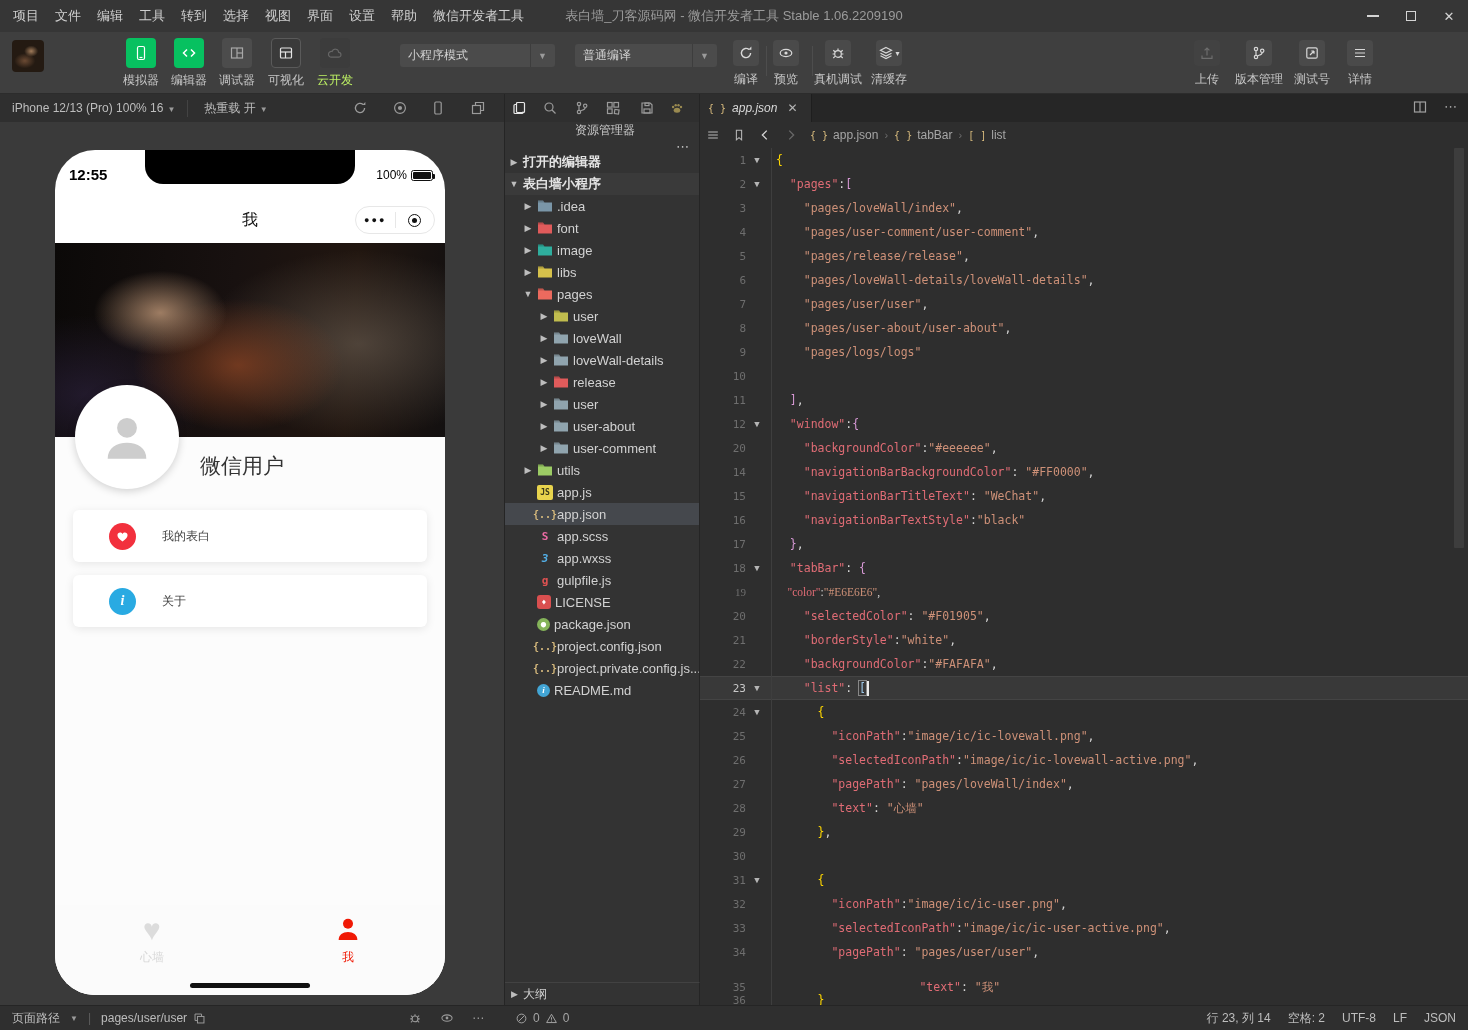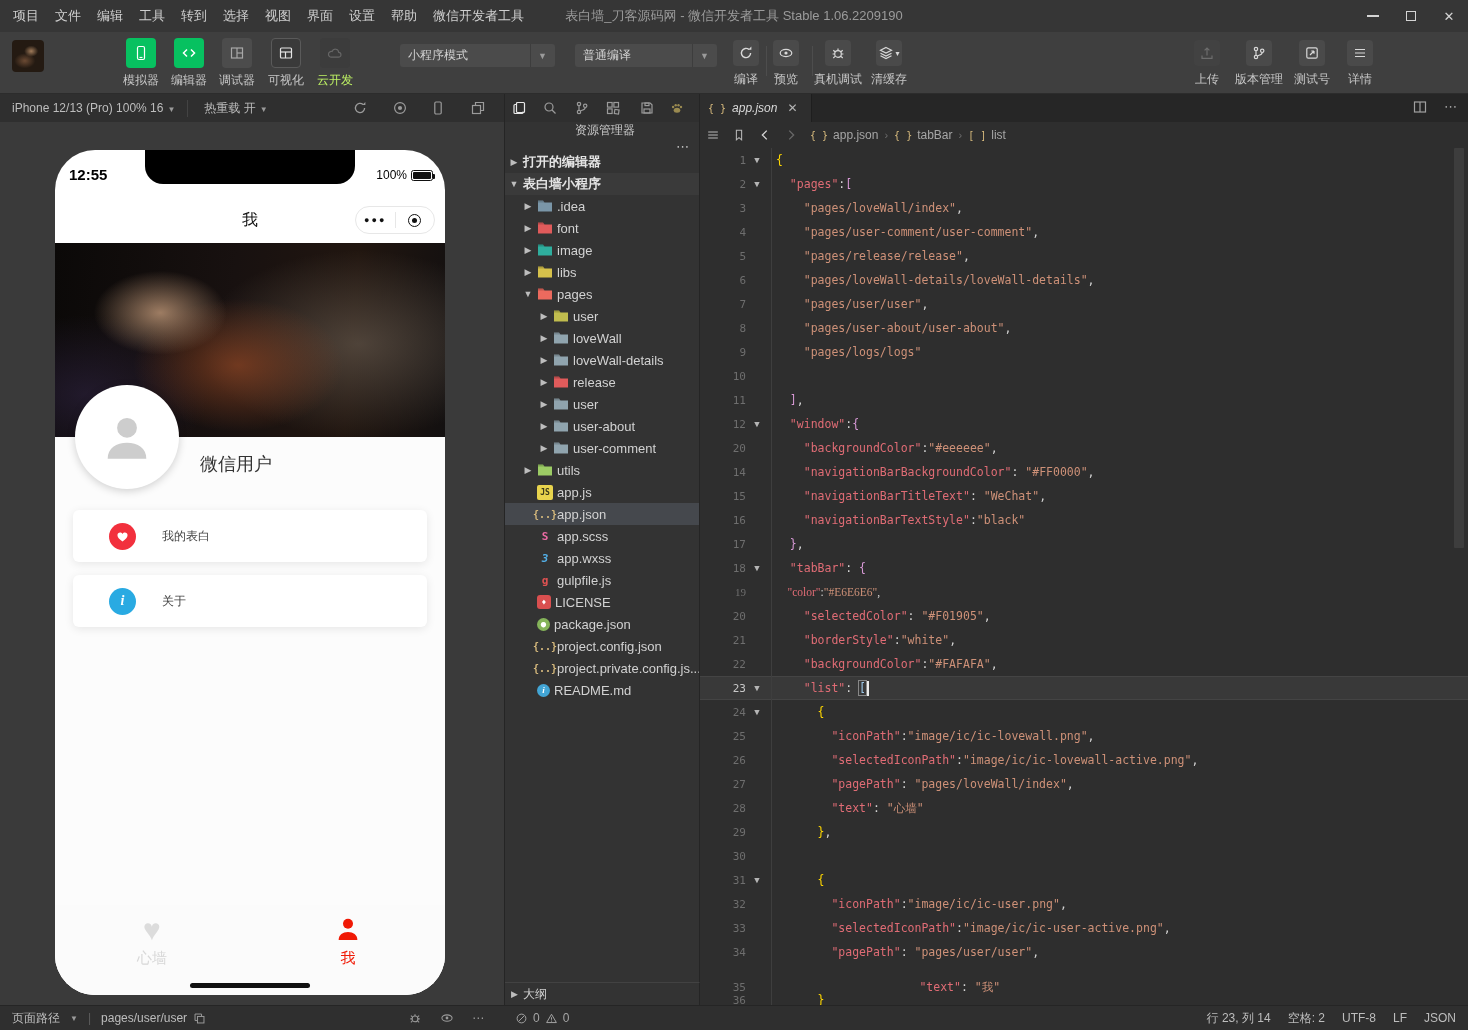--- a/index.html
+++ b/index.html
@@ -76,29 +76,29 @@
   #photo{position:absolute;left:0;top:93px;width:390px;height:194px;
      background:
       radial-gradient(95px 60px at 27% 36%,rgba(192,152,120,.8),transparent 70%),
       radial-gradient(150px 95px at 47% 63%,rgba(126,62,33,.85),transparent 70%),
       radial-gradient(220px 130px at 78% 52%,rgba(125,112,98,.5),transparent 72%),
       radial-gradient(170px 110px at 8% 78%,rgba(42,32,58,.7),transparent 72%),
       linear-gradient(95deg,#0b0908,#181110 45%,#211610 75%,#131010);}
   #pbody{position:absolute;left:0;top:287px;width:390px;height:558px;background:#fcfcfc;}
   #avatar{position:absolute;left:20px;top:235px;width:104px;height:104px;border-radius:50%;background:#fff;
           box-shadow:0 2px 8px rgba(0,0,0,.18);display:flex;align-items:center;justify-content:center;}
-  #uname{position:absolute;left:145px;top:302px;font-size:18px;color:#333;}
+  #uname{position:absolute;left:145px;top:302px;font-size:21px;color:#333;}
   .pcard{position:absolute;left:18px;width:354px;height:52px;background:#fff;border-radius:6px;
          box-shadow:0 2px 10px rgba(0,0,0,.09);display:flex;align-items:center;padding-left:36px;gap:26px;}
   .pcard .cico{width:27px;height:27px;border-radius:50%;display:flex;align-items:center;justify-content:center;color:#fff;}
   .pcard .clabel{font-size:12px;color:#444;}
   #ptabbar{position:absolute;left:0;bottom:0;width:390px;height:90px;background:#fbfbfb;}
   .ptab{position:absolute;top:8px;width:120px;display:flex;flex-direction:column;align-items:center;gap:2px;}
   .ptab .ticon{height:34px;display:flex;align-items:center;justify-content:center;}
-  .ptab .tlab{font-size:15px;}
+  .ptab .tlab{font-size:12px;}
   .ptab.inactive .ticon{color:#dcdcdc;font-size:30px;}
   .ptab.inactive .tlab{color:#d8d8d8;}
   .ptab.active .tlab{color:#f01905;}
   #homebar{position:absolute;left:135px;bottom:7px;width:120px;height:5px;border-radius:3px;background:#111;}
 
   
   #explorer{left:505px;top:122px;width:195px;height:883px;background:#333;border-right:1px solid #252525;overflow:hidden;}
   #exp-header{position:absolute;left:0;top:0;width:195px;height:28px;display:flex;align-items:center;padding:0 10px 0 15px;flex-direction:column;}
   #exp-title{font-size:12px;color:#cacaca;}
   #exp-more{margin-left:auto;color:#bdbdbd;font-size:13px;letter-spacing:1px;}

